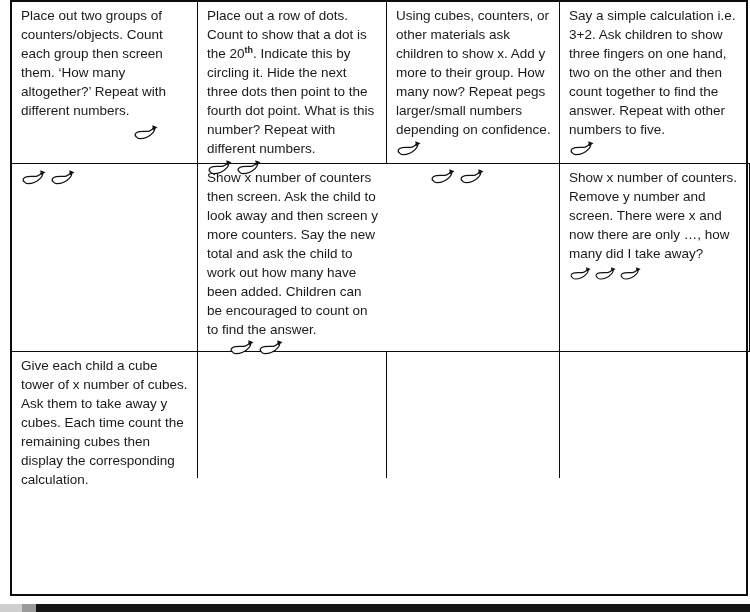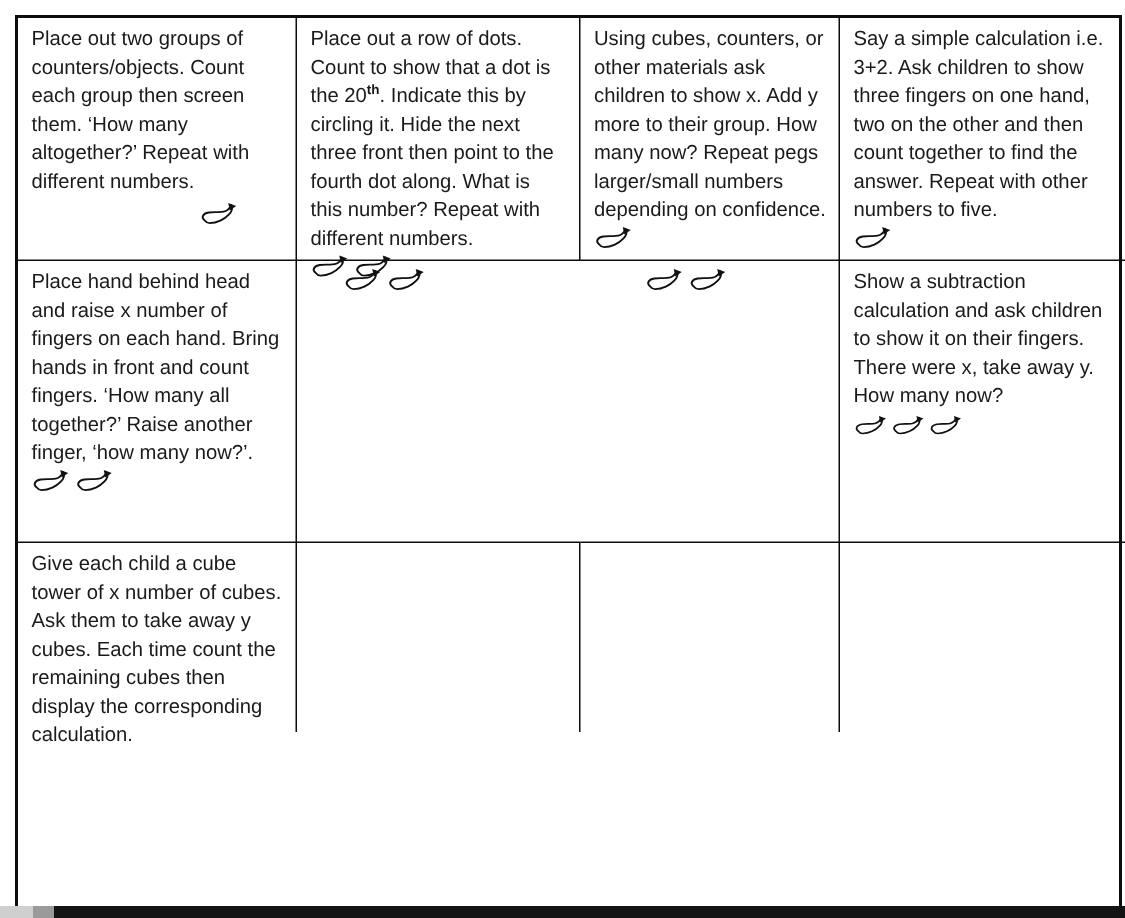--- a/index.html
+++ b/index.html
@@ -3,21 +3,21 @@
 <meta charset="utf-8">
 <style>
   html,body{margin:0;padding:0;}
   body{
     width:750px;height:612px;position:relative;overflow:hidden;
     background:#ffffff;
     font-family:"Liberation Sans","DejaVu Sans",sans-serif;
     -webkit-font-smoothing:antialiased;
   }
   .doc-table{
-    position:absolute;left:10px;top:10px;width:738px;height:596px;
+    position:absolute;left:10px;top:0;width:738px;height:596px;
     display:grid;
     grid-template-columns:186px 189px 173px 190px;
     grid-template-rows:162px 188px 126px auto;
     border:2px solid #0d0d0d;
     box-sizing:border-box;
     background:#fff;
   }
   .cell{
     border-right:1.5px solid #0d0d0d;
     border-bottom:1.5px solid #0d0d0d;
@@ -63,65 +63,65 @@
 
 <div class="doc-table">
 
   <div class="cell">
     <span>Place out two groups of counters/objects. Count each group then screen them. ‘How many altogether?’ Repeat with different numbers.</span>
     <span class="shoes block indent"><svg class="shoe">
           <use href="#shoe"></use>
         </svg></span>
   </div>
   <div class="cell">
-    <span>Place out a row of dots. Count to show that a dot is the 20</span><sup>th</sup><span>. Indicate this by circling it. Hide the next three front then point to the fourth dot along. What is this number? Repeat with different numbers.</span>
+    <span>Place out a row of dots. Count to show that a dot is the 20</span><sup>th</sup><span>. Indicate this by circling it. Hide the next three dots then point to the fourth dot point. What is this number? Repeat with different numbers.</span>
     <span class="shoes block"><svg class="shoe">
           <use href="#shoe"></use>
         </svg><svg class="shoe">
           <use href="#shoe"></use>
         </svg></span>
   </div>
   <div class="cell">
     <span>Using cubes, counters, or other materials ask children to show x. Add y more to their group. How many now? Repeat pegs larger/small numbers depending on confidence.</span>
     <span class="shoes block"><svg class="shoe">
           <use href="#shoe"></use>
         </svg></span>
   </div>
   <div class="cell last-col">
     <span>Say a simple calculation i.e. 3+2. Ask children to show three fingers on one hand, two on the other and then count together to find the answer. Repeat with other numbers to five.</span>
     <span class="shoes block"><svg class="shoe">
           <use href="#shoe"></use>
         </svg></span>
   </div>
 
   <div class="cell">
-    <span>Place hand behind head and raise x number of fingers on each hand. Bring hands in front and count fingers. ‘How many all together?’ Raise another finger, ‘how many now?’.</span>
     <span class="shoes block"><svg class="shoe">
           <use href="#shoe"></use>
         </svg><svg class="shoe">
           <use href="#shoe"></use>
         </svg></span>
   </div>
   <div class="cell last-col">
+    <span>Show x number of counters then screen. Ask the child to look away and then screen y more counters. Say the new total and ask the child to work out how many have been added. Children can be encouraged to count on to find the answer.</span>
     <span class="shoes inline gap-md"><svg class="shoe">
           <use href="#shoe"></use>
         </svg><svg class="shoe">
           <use href="#shoe"></use>
         </svg></span>
   </div>
 
   <div class="cell">
     <span class="shoes inline gap-lg"><svg class="shoe">
           <use href="#shoe"></use>
         </svg><svg class="shoe">
           <use href="#shoe"></use>
         </svg></span>
   </div>
-  <div class="cell last-col">
-    <span>Show a subtraction calculation and ask children to show it on their fingers. There were x, take away y. How many now?</span>
+  <div class="cell">
+    <span>Show x number of counters. Remove y number and screen. There were x and now there are only …, how many did I take away?</span>
     <span class="shoes block"><svg class="shoe sm">
           <use href="#shoe"></use>
         </svg><svg class="shoe sm">
           <use href="#shoe"></use>
         </svg><svg class="shoe sm">
           <use href="#shoe"></use>
         </svg></span>
   </div>
 
   <div class="cell last-row">

